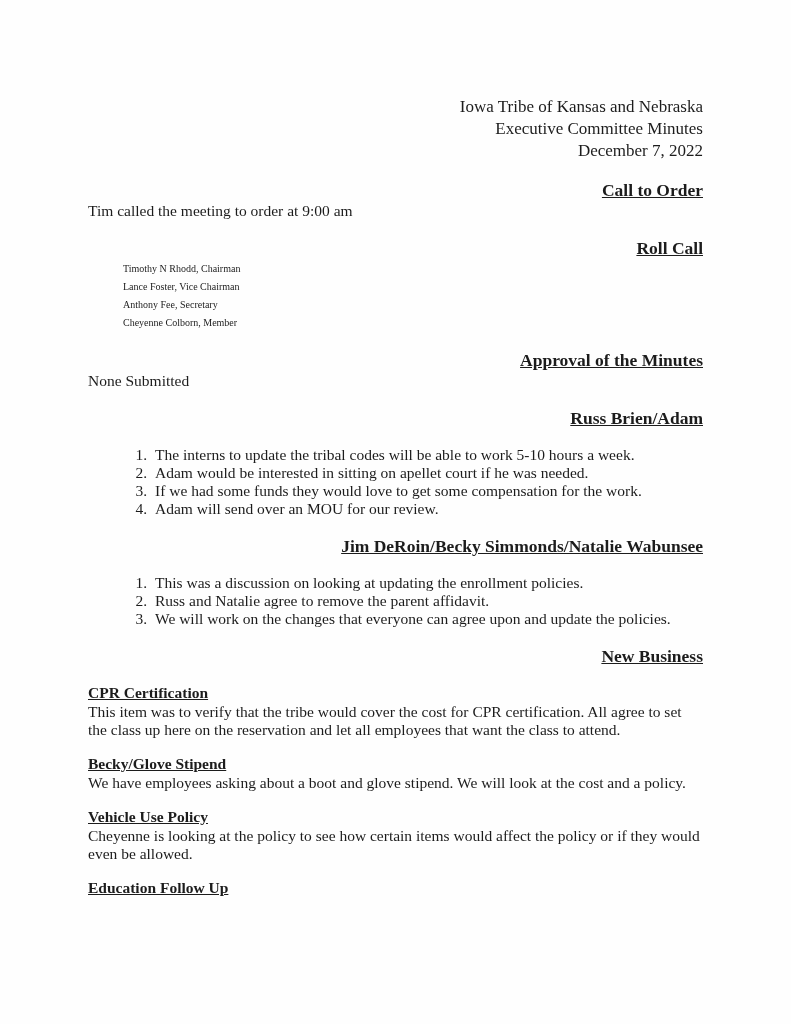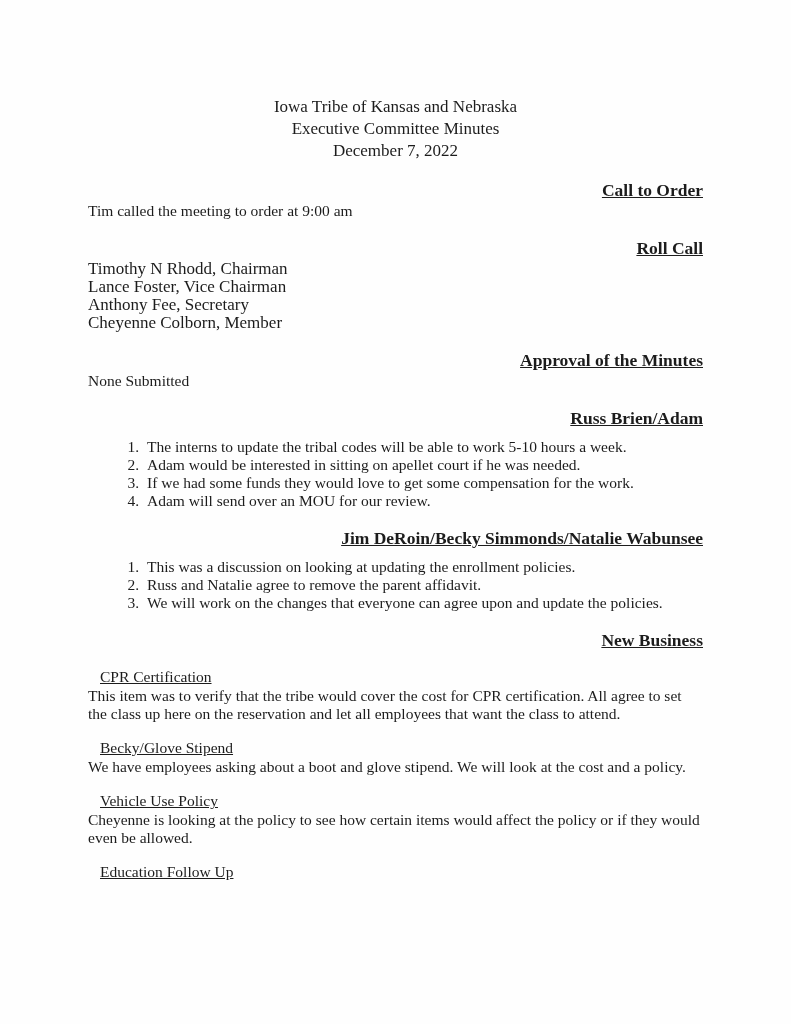--- a/index.html
+++ b/index.html
@@ -15,50 +15,51 @@
     overflow: hidden;
     font-family: "Liberation Serif", "DejaVu Serif", serif;
     color: #1c1c1c;
     box-sizing: border-box;
   }
   .content {
     padding: 96px 88px 0 88px;
     box-sizing: border-box;
   }
   .title-block {
-    text-align: center;
+    text-align: right;
     font-size: 17px;
     line-height: 22px;
   }
   .major-heading {
     font-size: 17.5px;
     font-weight: bold;
     text-decoration: underline;
     line-height: 24px;
     margin: 16px 0 0 0;
     text-align: right;
   }
   .minor-heading {
     font-size: 15.5px;
-    font-weight: normal;
+    font-weight: bold;
     text-decoration: underline;
     line-height: 20px;
-    margin: 15px 0 0 12px;
+    margin: 15px 0 0 0;
   }
   .body-text {
     font-size: 15.5px;
     line-height: 18px;
     margin: 0;
   }
   .roll-line {
-    font-size: 17px;
+    font-size: 10px;
     line-height: 18px;
+    margin-left: 35px;
   }
   ol.numbered {
-    margin: 8px;
+    margin: 16px;
     padding: 0 0 0 47px;
     font-size: 15.5px;
     line-height: 18px;
   }
   ol.numbered li {
     padding-left: 4px;
   }
 </style>
 </head>
 <body>

